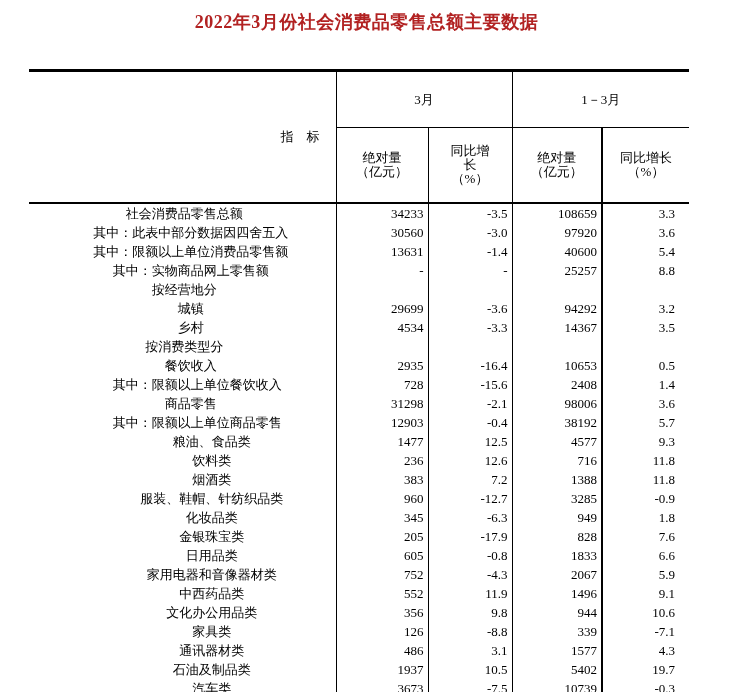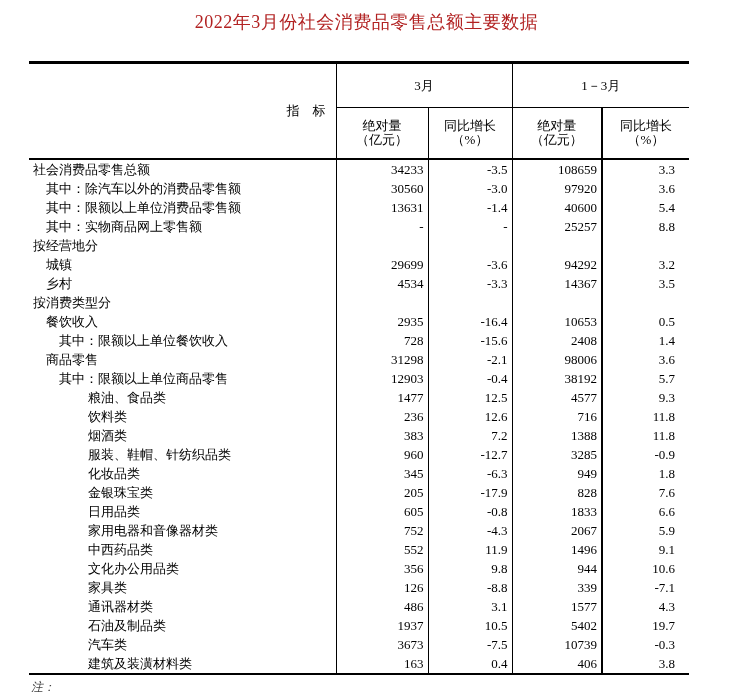--- a/index.html
+++ b/index.html
@@ -6,54 +6,54 @@
   body{
     width:733px;height:692px;position:relative;
     font-family:"Liberation Serif","DejaVu Serif",serif;
     color:#000;
     -webkit-font-smoothing:antialiased;
   }
   .page-title{
     padding-top:10px;
     text-align:center;
     font-size:18px;
-    font-weight:normal;
+    font-weight:bold;
     color:#b22222;
     letter-spacing:0.5px;
-    margin-bottom:27px;
+    margin-bottom:35px;
   }
   table.main{
     border-collapse:collapse;
     table-layout:fixed;
     margin-left:29px;
     width:660px;
     border-top:3px solid #000;
     border-bottom:2px solid #000;
   }
   col.c0{width:307px;}
   col.c1{width:92px;}
   col.c2{width:84px;}
   col.c3{width:90px;}
   col.c4{width:87px;}
   thead{border-bottom:2px solid #000;}
-  th{font-weight:normal;font-size:13px;padding:10px;}
+  th{font-weight:normal;font-size:13px;padding:16px;}
   tr.hr1 th{height:23px;vertical-align:middle;}
   tr.hr2 th{height:30px;vertical-align:middle;line-height:14px;}
   th.hind{text-align:right;}
   th.grp{border-bottom:1px solid #000;text-align:center;}
   .b1{border-left:1px solid #000;}
   .b2{border-left:2px solid #000;}
   tbody td{
     height:19px;line-height:19px;
     font-size:13px;
     padding:0;
     white-space:nowrap;
     overflow:hidden;
   }
-  td.ind{text-align:left;}
+  td.ind{text-align:center;}
   td.ind0{padding-left:4px;}
   td.ind1{padding-left:17px;}
   td.ind2{padding-left:30px;}
   td.ind3{padding-left:59px;}
   td.num{text-align:right;padding-right:4px;}
   td.last{padding-right:14px;}
   .notes{
     margin-left:31px;
     margin-top:4px;
     font-size:12px;
@@ -104,21 +104,21 @@
     </thead>
     <tbody>
         <tr>
           <td class="ind ind0">社会消费品零售总额</td>
           <td class="num b1">34233</td>
           <td class="num b1">-3.5</td>
           <td class="num b1">108659</td>
           <td class="num b2 last">3.3</td>
         </tr>
         <tr>
-          <td class="ind ind1">其中：除汽车以外的消费品零售额</td>
+          <td class="ind ind1">其中：此表中部分数据因四舍五入</td>
           <td class="num b1">30560</td>
           <td class="num b1">-3.0</td>
           <td class="num b1">97920</td>
           <td class="num b2 last">3.6</td>
         </tr>
         <tr>
           <td class="ind ind1">其中：限额以上单位消费品零售额</td>
           <td class="num b1">13631</td>
           <td class="num b1">-1.4</td>
           <td class="num b1">40600</td>

